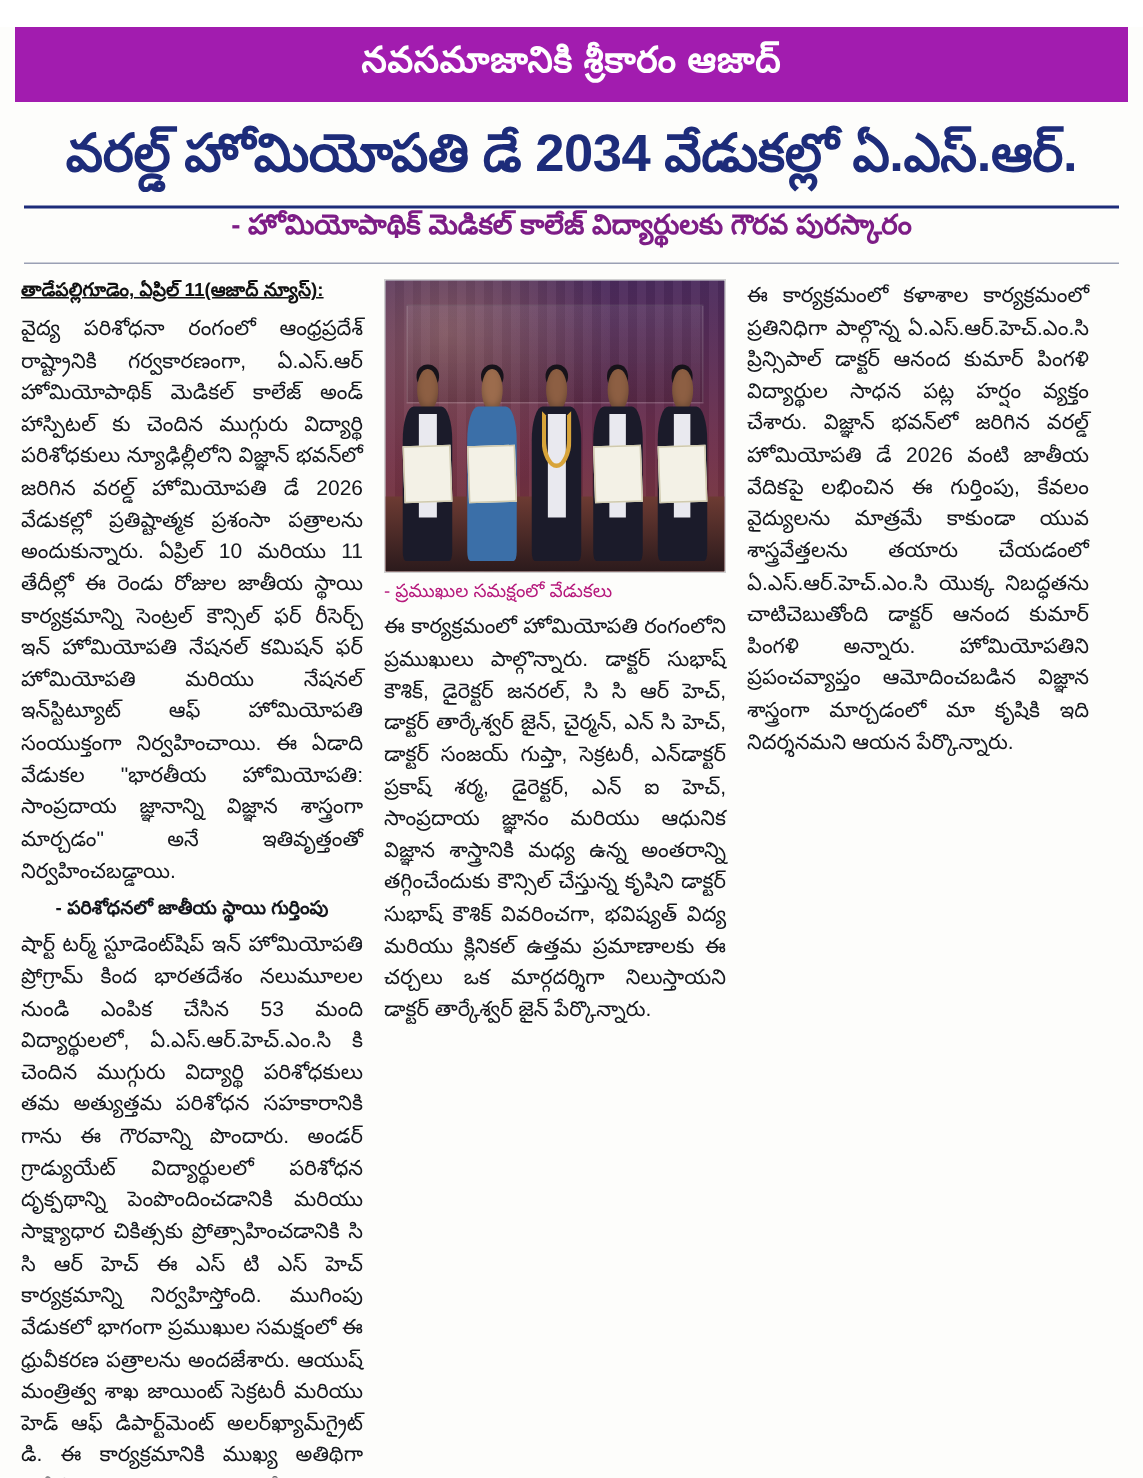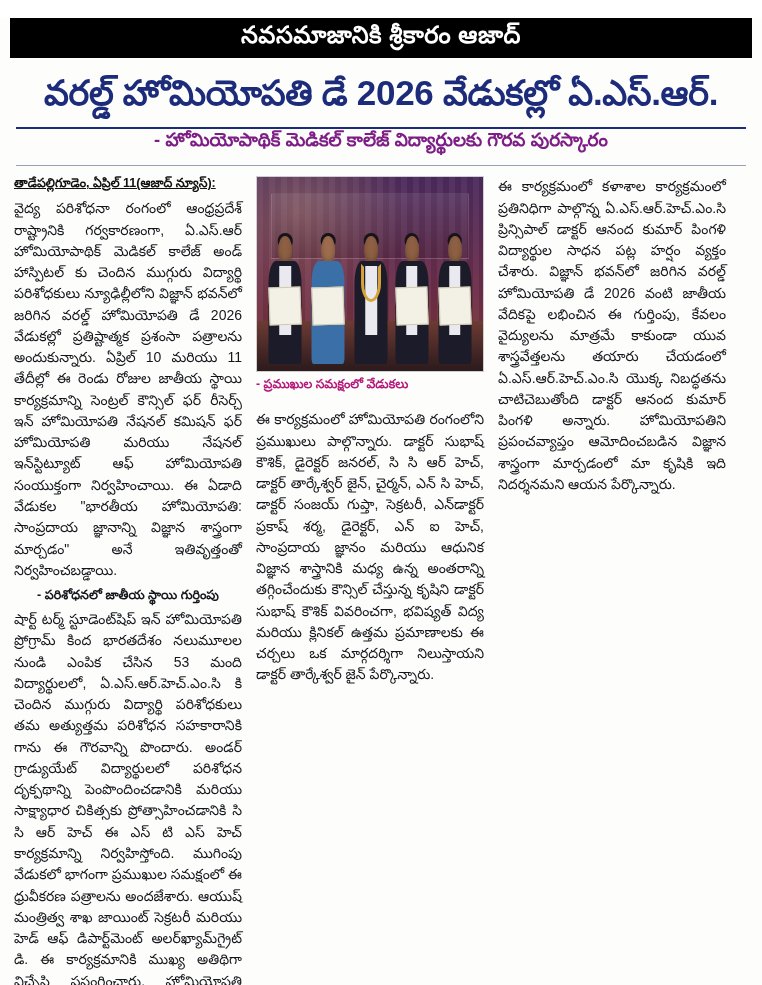--- a/index.html
+++ b/index.html
@@ -13,22 +13,22 @@
     overflow: hidden;
     position: relative;
   }
   .page {
     width: 762px; height: 985px;
     position: relative;
     background: #fdfdfb;
   }
   
   .masthead {
-    background: #000000;
-    height: 40px;
+    background: #a21caf;
+    height: 50px;
     margin: 18px 10px 0 10px;
     display: flex;
     align-items: center;
     justify-content: center;
   }
   .masthead-text {
     color: #ffffff;
     font-size: 24px;
     font-weight: bold;
     letter-spacing: 0.5px;
@@ -182,36 +182,36 @@
   .person .garland {
     position: absolute; left: 50%; top: 22%;
     transform: translateX(-50%);
     width: 52%; height: 30%;
     border: 3px solid #d8a43a;
     border-top-color: transparent;
     border-radius: 0 0 60% 60%;
   }
   .photo-caption {
     font-size: 12.4px;
-    font-weight: bold;
+    font-weight: normal;
     color: #b6197c;
-    margin: 0 0 15px 0;
+    margin: 0 0 3px 0;
   }
 </style>
 </head>
 <body>
 
 <div class="page">
 
   <div class="masthead">
     <div class="masthead-text">నవసమాజానికి శ్రీకారం ఆజాద్</div>
   </div>
 
   <div class="headline-wrap">
-    <div class="headline">వరల్డ్ హోమియోపతి డే 2026 వేడుకల్లో ఏ.ఎస్.ఆర్.</div>
+    <div class="headline">వరల్డ్ హోమియోపతి డే 2034 వేడుకల్లో ఏ.ఎస్.ఆర్.</div>
   </div>
 
   <div class="subhead-rule"></div>
   <div class="subhead">- హోమియోపాథిక్ మెడికల్ కాలేజ్ విద్యార్థులకు గౌరవ పురస్కారం</div>
   <div class="subhead-rule2"></div>
 
   <div class="content">
 
     <div class="col left">
       <div class="dateline">తాడేపల్లిగూడెం, ఏప్రిల్ 11(ఆజాద్ న్యూస్):</div>

